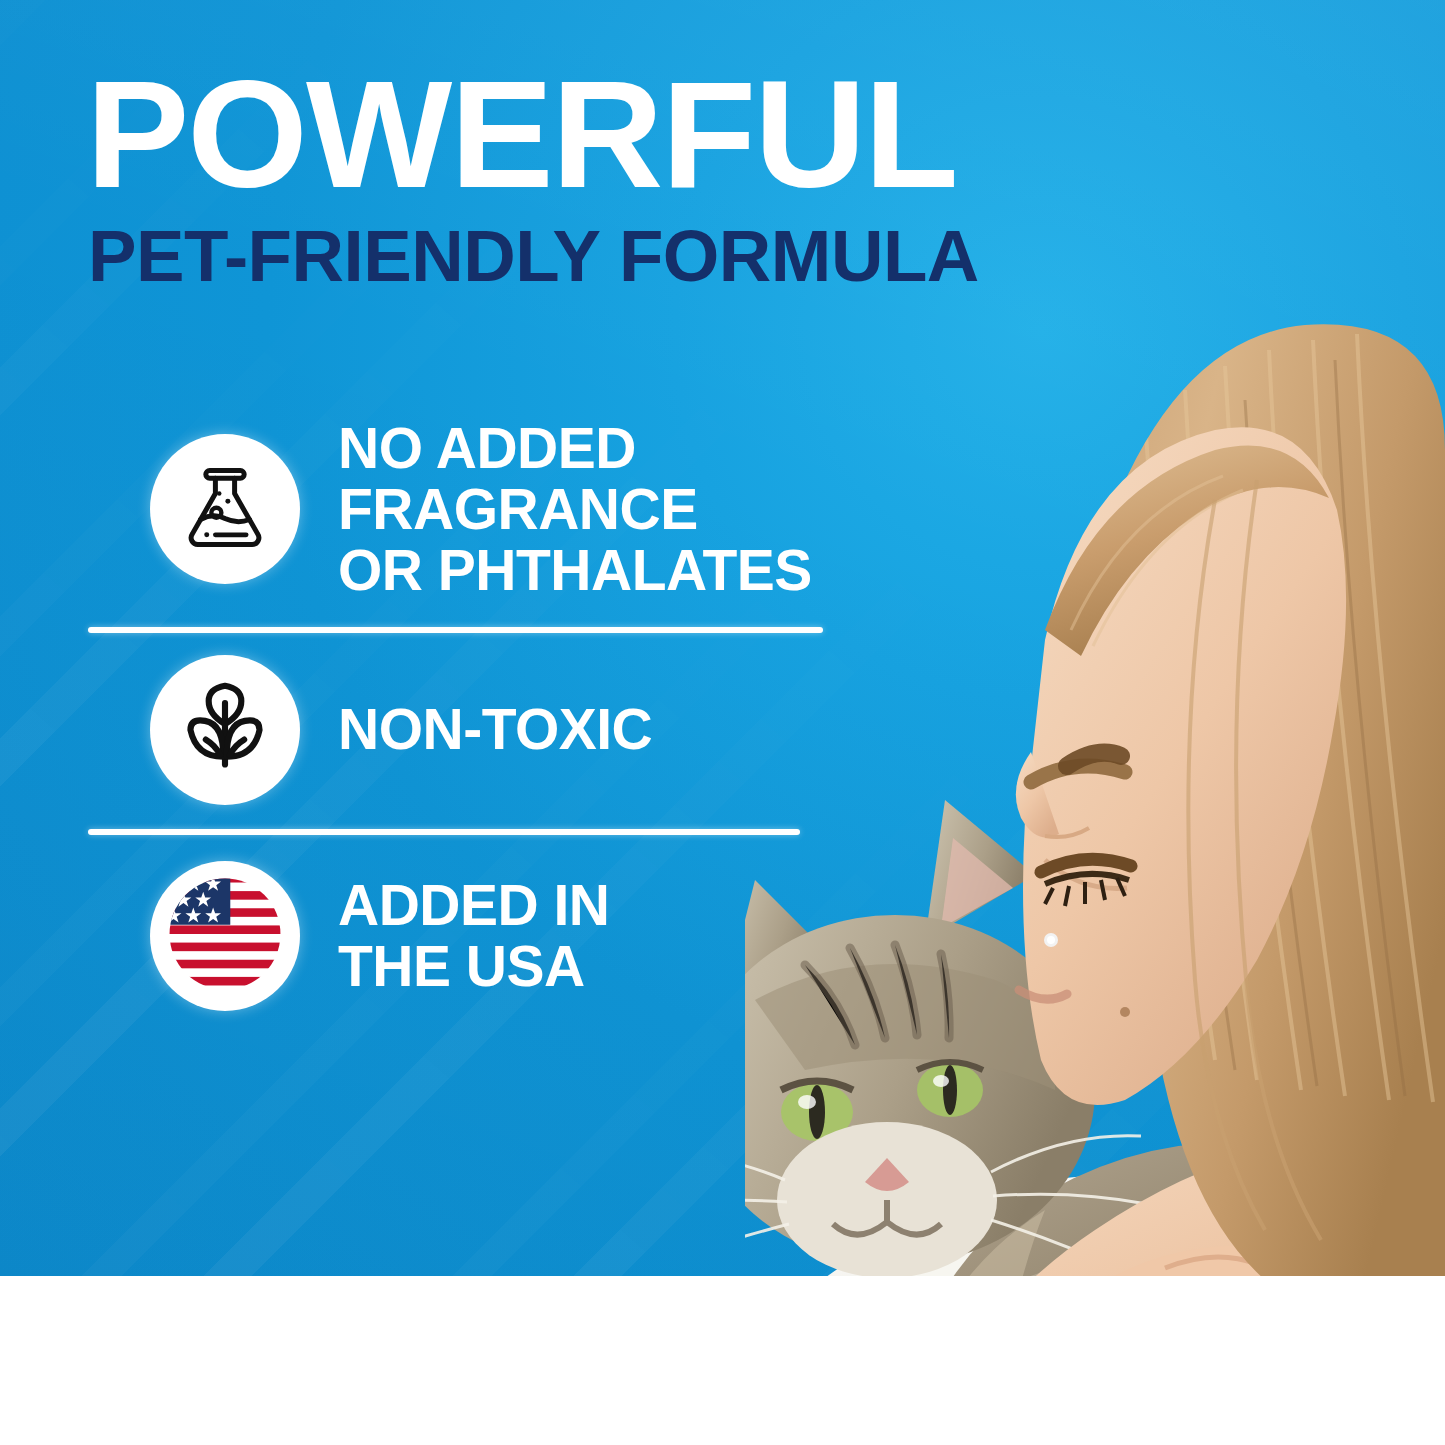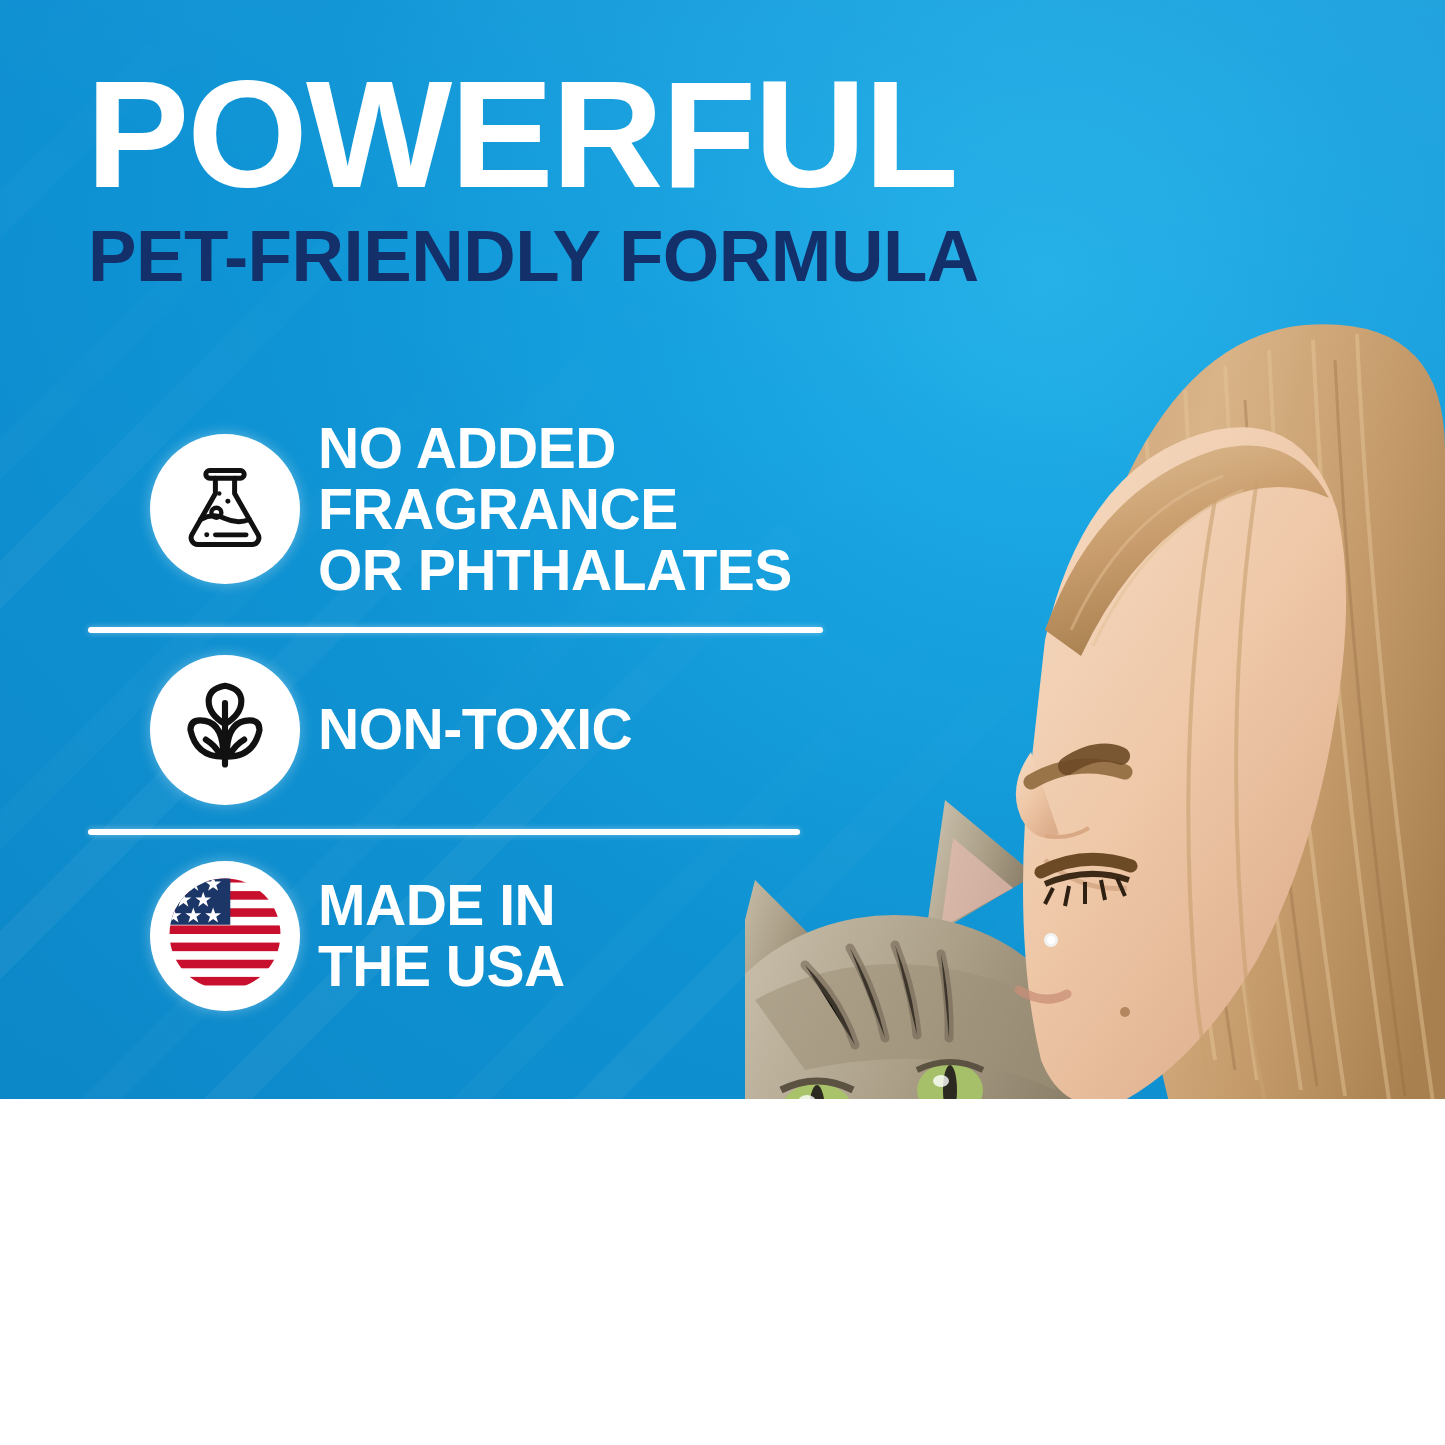--- a/index.html
+++ b/index.html
@@ -3,21 +3,21 @@
 <meta charset="utf-8">
 <style>
   html, body {
     margin: 0;
     padding: 0;
     background: #ffffff;
   }
   #poster {
     position: relative;
     width: 1445px;
-    height: 1099px;
+    height: 1276px;
     overflow: hidden;
     font-family: "Liberation Sans", sans-serif;
     background: #d946ef;
   }
 
   
   .bg-base {
     position: absolute;
     inset: 0;
     background:
@@ -109,21 +109,21 @@
     border-radius: 50%;
     background: #ffffff;
     display: flex;
     align-items: center;
     justify-content: center;
     margin-left: 150px;
     box-shadow: 0 0 14px rgba(255,255,255,0.35);
     overflow: hidden;
   }
   .feature-label {
-    margin-left: 18px;
+    margin-left: 38px;
     color: #ffffff;
     font-weight: 700;
     font-size: 57px;
     line-height: 1.07;
     letter-spacing: -0.5px;
     white-space: pre-line;
   }
   .divider {
     height: 6px;
     background: #ffffff;
@@ -415,18 +415,18 @@
                 <polygon points="18.5,18 20,22.3 24.5,22.3 20.9,25 22.3,29.3 18.5,26.6 14.7,29.3 16.1,25 12.5,22.3 17,22.3"></polygon>
                 <polygon points="33.5,18 35,22.3 39.5,22.3 35.9,25 37.3,29.3 33.5,26.6 29.7,29.3 31.1,25 27.5,22.3 32,22.3"></polygon>
                 <polygon points="11,30 12.5,34.3 17,34.3 13.4,37 14.8,41.3 11,38.6 7.2,41.3 8.6,37 5,34.3 9.5,34.3"></polygon>
                 <polygon points="26,30 27.5,34.3 32,34.3 28.4,37 29.8,41.3 26,38.6 22.2,41.3 23.6,37 20,34.3 24.5,34.3"></polygon>
                 <polygon points="41,30 42.5,34.3 47,34.3 43.4,37 44.8,41.3 41,38.6 37.2,41.3 38.6,37 35,34.3 39.5,34.3"></polygon>
               </g>
             </g>
           </svg>
         </span>
       </div>
-      <div class="feature-label">MADE IN
+      <div class="feature-label">ADDED IN
 THE USA</div>
     </div>
 
   </div>
 </div>
 
 </body></html>

